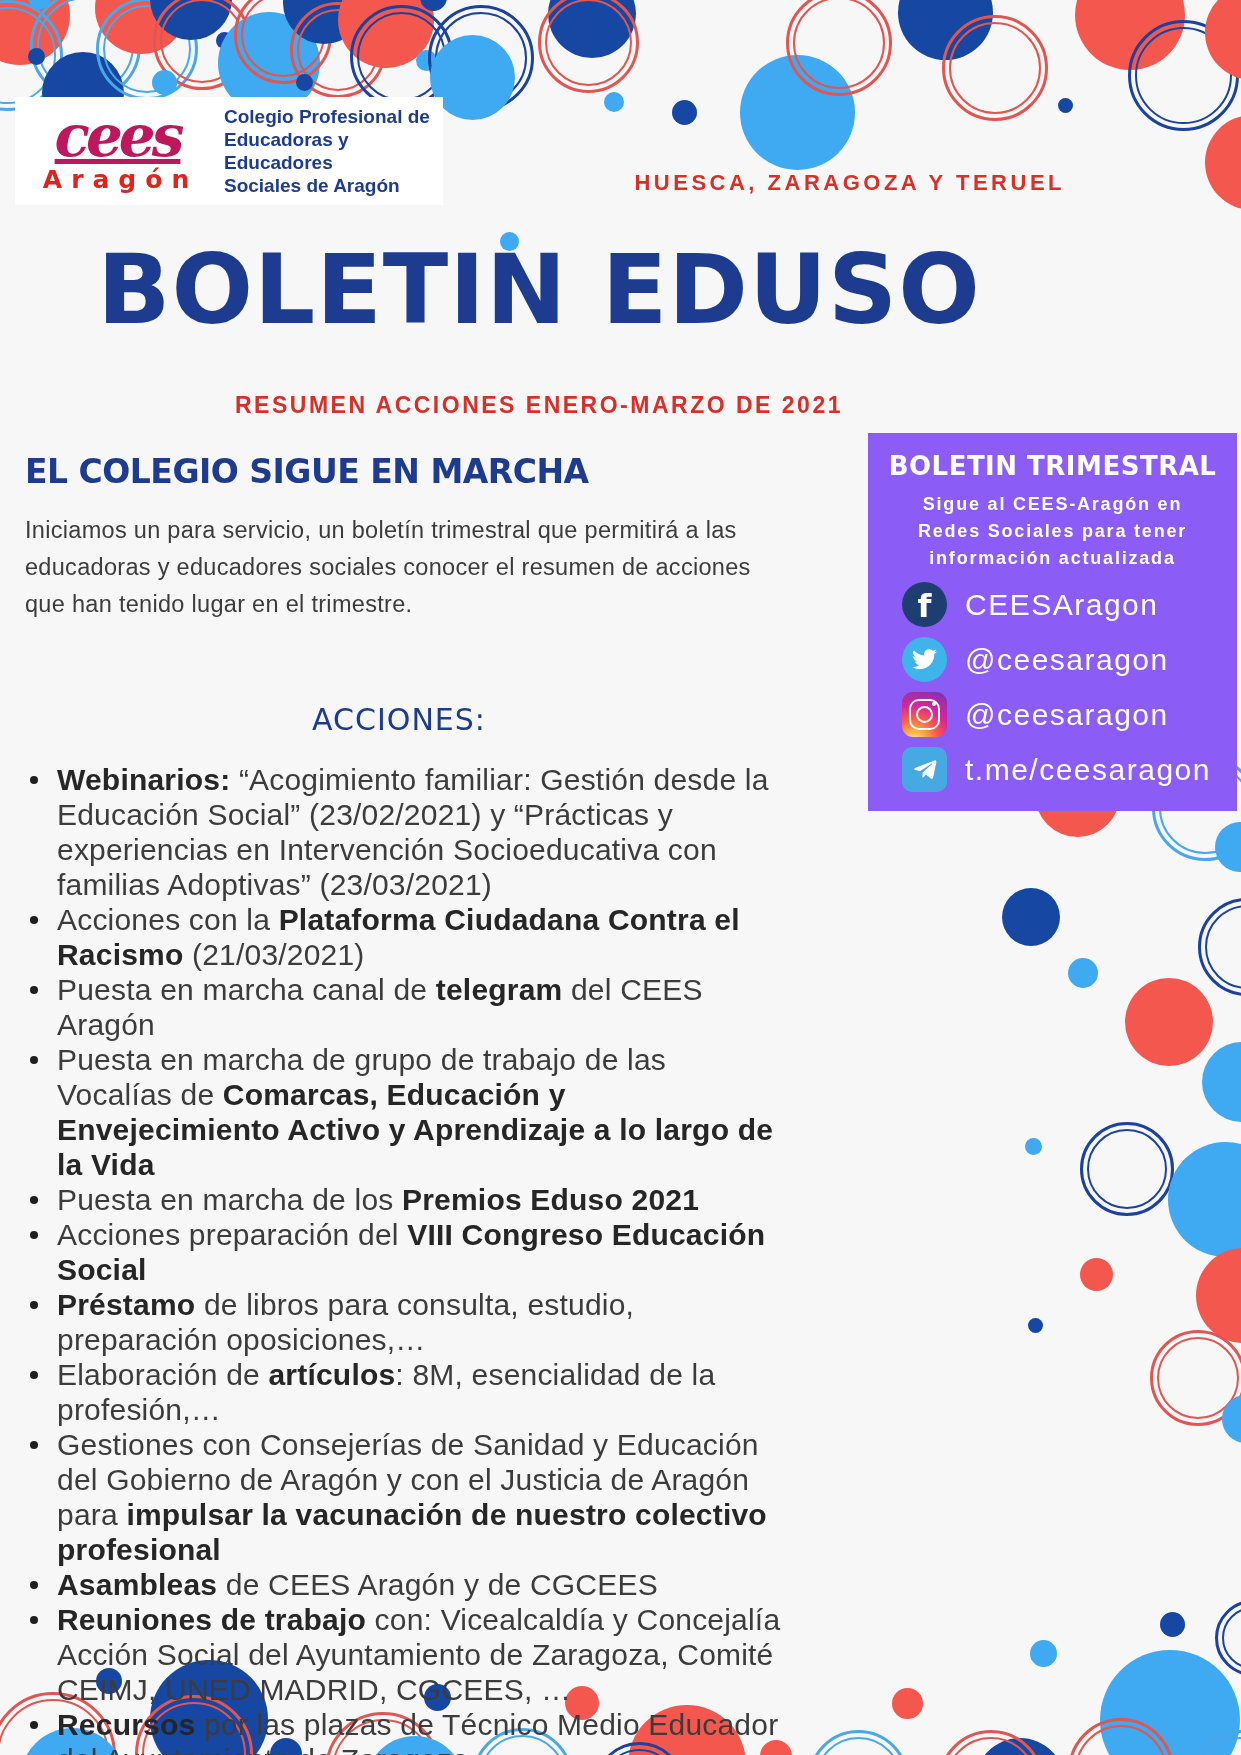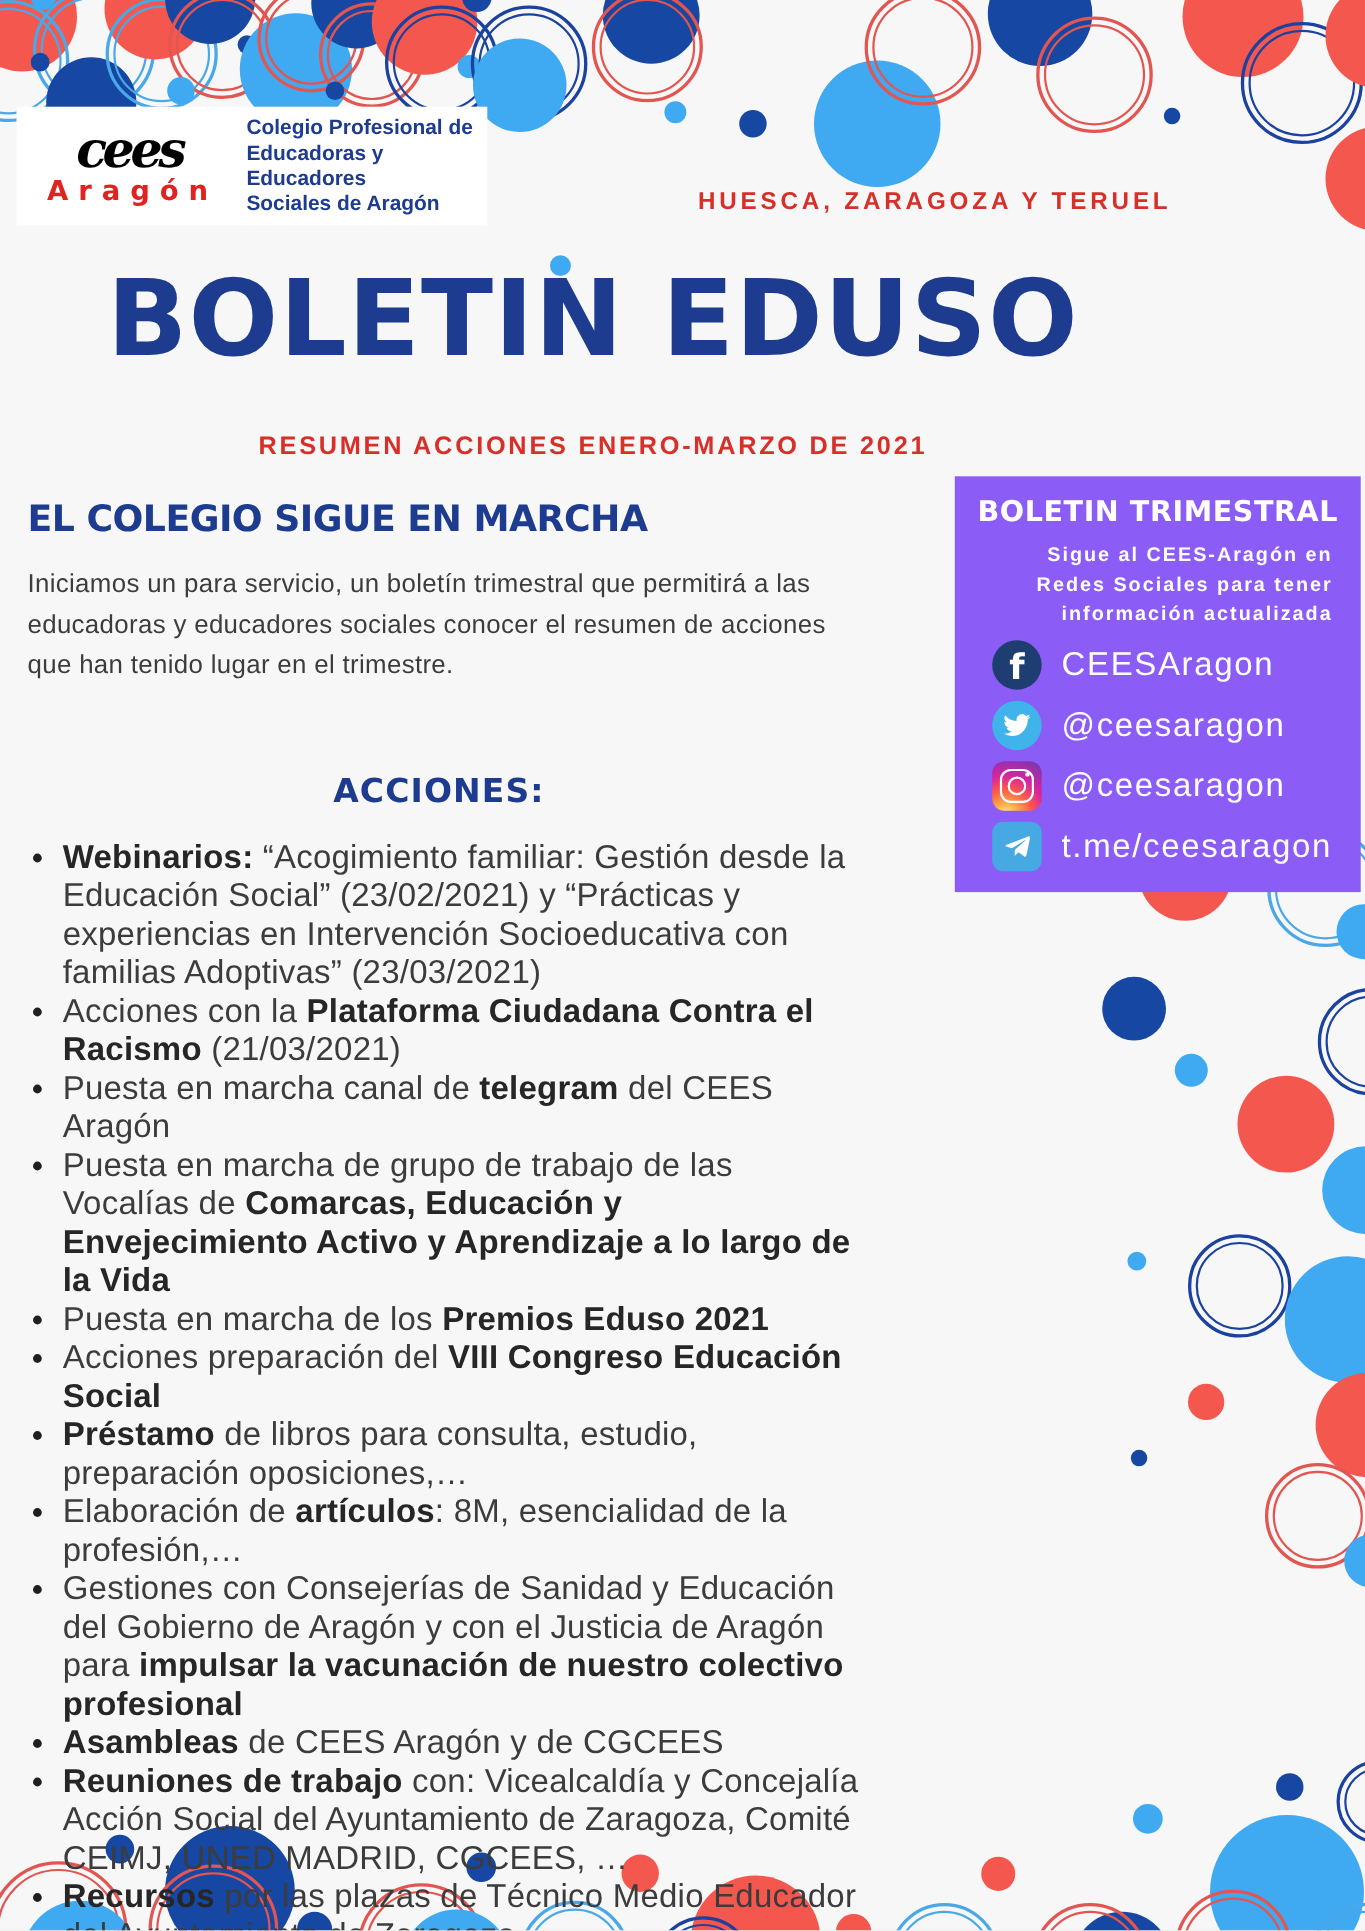--- a/index.html
+++ b/index.html
@@ -10,48 +10,48 @@
   .fill-navy{background:#1547a3}
   .fill-red{background:#f4574e}
   .fill-lblue{background:#3fa9f1}
   .ring{border:3px solid currentColor;background:transparent;}
   .ring::before{content:"";position:absolute;inset:4px;border:2px solid currentColor;border-radius:50%;}
   .ring-lblue{color:#49a8e8}.ring-red{color:#e25550}.ring-navy{color:#1b429e}
   
   .layer{position:absolute;z-index:1;}
   .logo-box{left:15px;top:97px;width:428px;height:108px;background:#fff;display:flex;align-items:center;}
   .logo-mark{width:205px;text-align:center;line-height:1;}
-  .logo-cees{font-family:"DejaVu Serif",serif;font-style:italic;font-weight:bold;font-size:46px;
-             color:#000000;letter-spacing:-4px;display:block;margin-top:-4px;}
+  .logo-cees{font-family:"DejaVu Serif",serif;font-style:italic;font-weight:bold;font-size:58px;
+             color:#be185d;letter-spacing:-4px;display:block;margin-top:-4px;text-decoration:underline;}
   .logo-region{font-family:"DejaVu Sans",sans-serif;font-weight:bold;font-size:25px;color:#e0231f;
              letter-spacing:9px;display:block;margin-top:2px;margin-left:6px;}
   .logo-desc{flex:1;color:#1d3c8f;font-weight:bold;font-size:19px;line-height:23px;padding-left:4px;}
   .provinces{right:176px;top:170px;color:#d63029;font-weight:bold;font-size:22px;letter-spacing:3.5px;
              font-family:"Liberation Sans",sans-serif;}
   .title{left:0;top:234px;width:1078px;text-align:center;margin:0;color:#1d3c8f;
          font-family:"DejaVu Sans",sans-serif;font-weight:bold;font-size:96px;letter-spacing:1px;}
   .subtitle{left:0;top:392px;width:1078px;text-align:center;color:#d63029;font-weight:bold;
             font-size:23px;letter-spacing:2.5px;}
   .intro-heading{left:25px;top:452px;margin:0;color:#1d3c8f;font-family:"DejaVu Sans",sans-serif;
                  font-weight:bold;font-size:33px;letter-spacing:-0.5px;}
   .intro-para{left:25px;top:512px;width:748px;margin:0;color:#3c3c3c;font-size:23.5px;
               line-height:37px;letter-spacing:0.3px;}
   .acciones-heading{left:25px;top:702px;width:748px;margin:0;text-align:center;color:#1d3c8f;
-                    font-family:"DejaVu Sans",sans-serif;font-weight:bold;font-size:30px;letter-spacing:1px;}
+                    font-family:"DejaVu Sans",sans-serif;font-weight:normal;font-size:30px;letter-spacing:1px;}
   .actions-list{left:57px;top:762px;width:730px;margin:0;padding:0;list-style:none;
                 color:#3c3c3c;font-size:30px;line-height:35px;letter-spacing:0.2px;}
   .actions-list li{position:relative;margin:0;}
   .actions-list li::before{content:"";position:absolute;left:-27px;top:14px;width:8px;height:8px;
                 border-radius:50%;background:#1f1f1f;}
   .actions-list b{color:#262626;}
   
   .red-box{left:868px;top:433px;width:369px;height:378px;background:#8b5cf6;color:#fff;}
   .rb-title{margin:18px 10px 0;text-align:center;font-family:"DejaVu Sans",sans-serif;
             font-weight:bold;font-size:26px;letter-spacing:0.5px;}
-  .rb-caption{width:318px;margin:10px auto 7px;text-align:right;font-weight:bold;
+  .rb-caption{width:318px;margin:10px auto 7px;text-align:center;font-weight:bold;
               font-size:18px;line-height:27px;letter-spacing:1.8px;}
   .social-row{display:flex;align-items:center;margin:10px 0 0 34px;height:45px;}
   .social-label{margin-left:18px;font-size:30px;letter-spacing:1.5px;color:#fff;}
   .icon{width:45px;height:45px;flex:0 0 45px;position:relative;}
   .icon-fb{border-radius:50%;background:#1e3e72;color:#fff;font-family:"DejaVu Sans",sans-serif;
            font-weight:bold;font-size:32px;text-align:center;line-height:48px;}
   .icon-tw{border-radius:50%;background:#3fb3ea;display:flex;align-items:center;justify-content:center;}
   .icon-ig{border-radius:11px;background:radial-gradient(circle at 28% 110%,#fdf497 0%,#fdb045 18%,
            #fd5949 40%,#d6249f 62%,#8134af 92%);}
   .icon-ig::before{content:"";position:absolute;inset:7px;border:2.5px solid #fff;border-radius:10px;}

